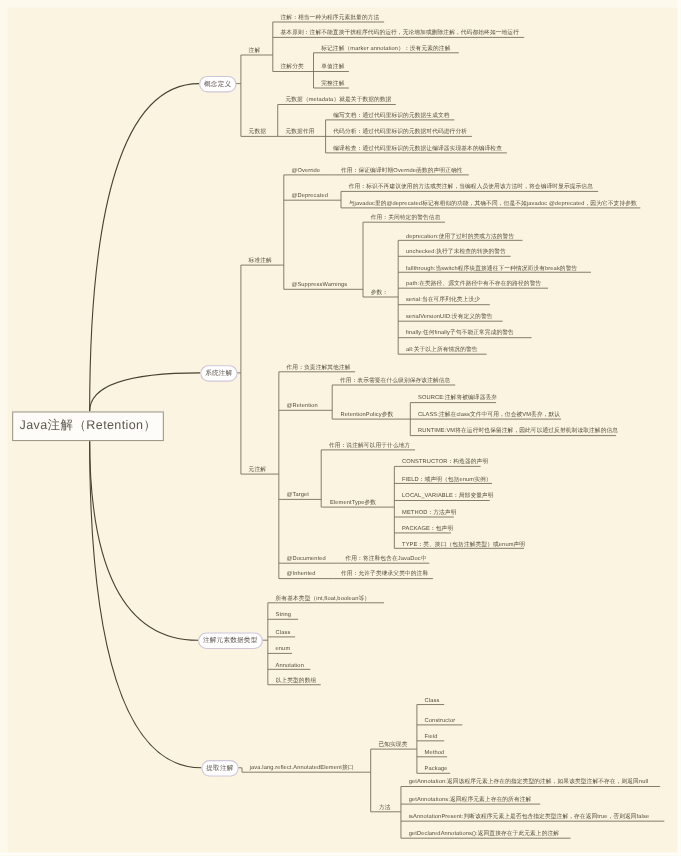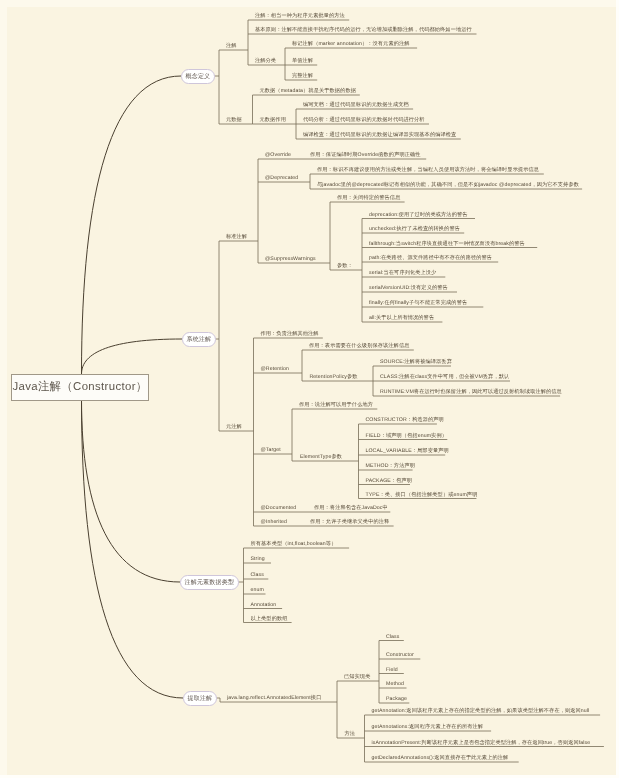--- a/index.html
+++ b/index.html
@@ -123,21 +123,21 @@
 <line x1="303.0" y1="526.0" x2="303.0" y2="526.0"></line>
 <line x1="238.0" y1="582.0" x2="243.5" y2="582.0"></line>
 <line x1="243.5" y1="548.0" x2="243.5" y2="622.5"></line>
 <line x1="216.2" y1="698.0" x2="220.0" y2="698.0"></line>
 <line x1="220.0" y1="698.0" x2="220.0" y2="702.0"></line>
 <line x1="337.0" y1="681.0" x2="337.0" y2="738.0"></line>
 <line x1="379.0" y1="640.5" x2="379.0" y2="703.0"></line>
 <line x1="364.5" y1="715.0" x2="364.5" y2="762.0"></line>
 </svg>
 <div id="rootnode">
-      <span>Java注解（Constructor）</span>
+      <span>Java注解（Retention）</span>
     </div>
 <div class="pill" style="left:181.0px;top:68.5px;">
       <span>概念定义</span>
     </div>
 <div class="tnode" style="left:226.0px;top:43.0px;"><span>注解</span></div>
 <div class="tnode" style="left:255.0px;top:13.0px;"><span>注解：相当一种为程序元素批量的方法</span></div>
 <div class="tnode" style="left:255.0px;top:27.0px;"><span>基本原则：注解不能直接干扰程序代码的运行，无论增加或删除注解，代码都始终如一地运行</span></div>
 <div class="tnode" style="left:255.0px;top:58.0px;"><span>注解分类</span></div>
 <div class="tnode" style="left:292.0px;top:41.0px;"><span>标记注解（marker annotation）：没有元素的注解</span></div>
 <div class="tnode" style="left:292.0px;top:58.0px;"><span>单值注解</span></div>

